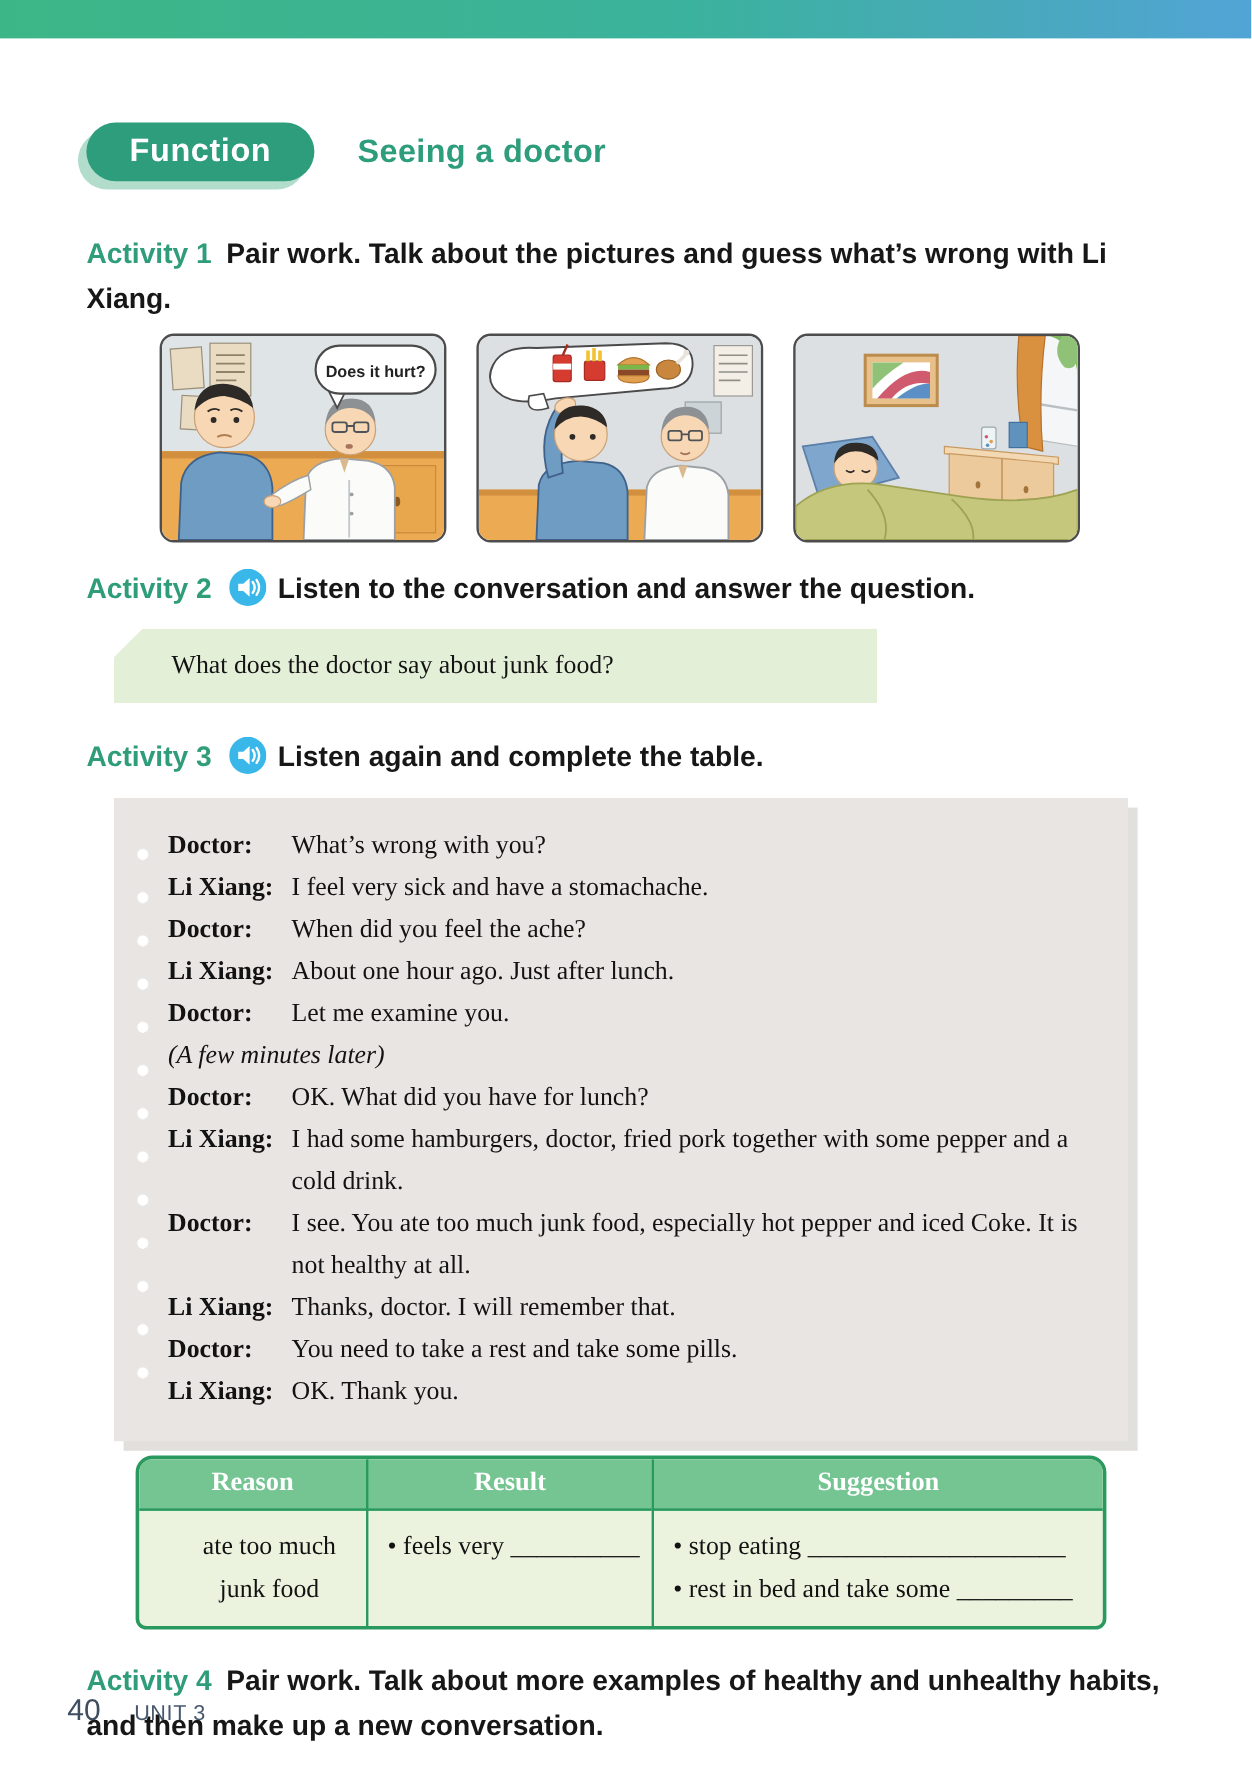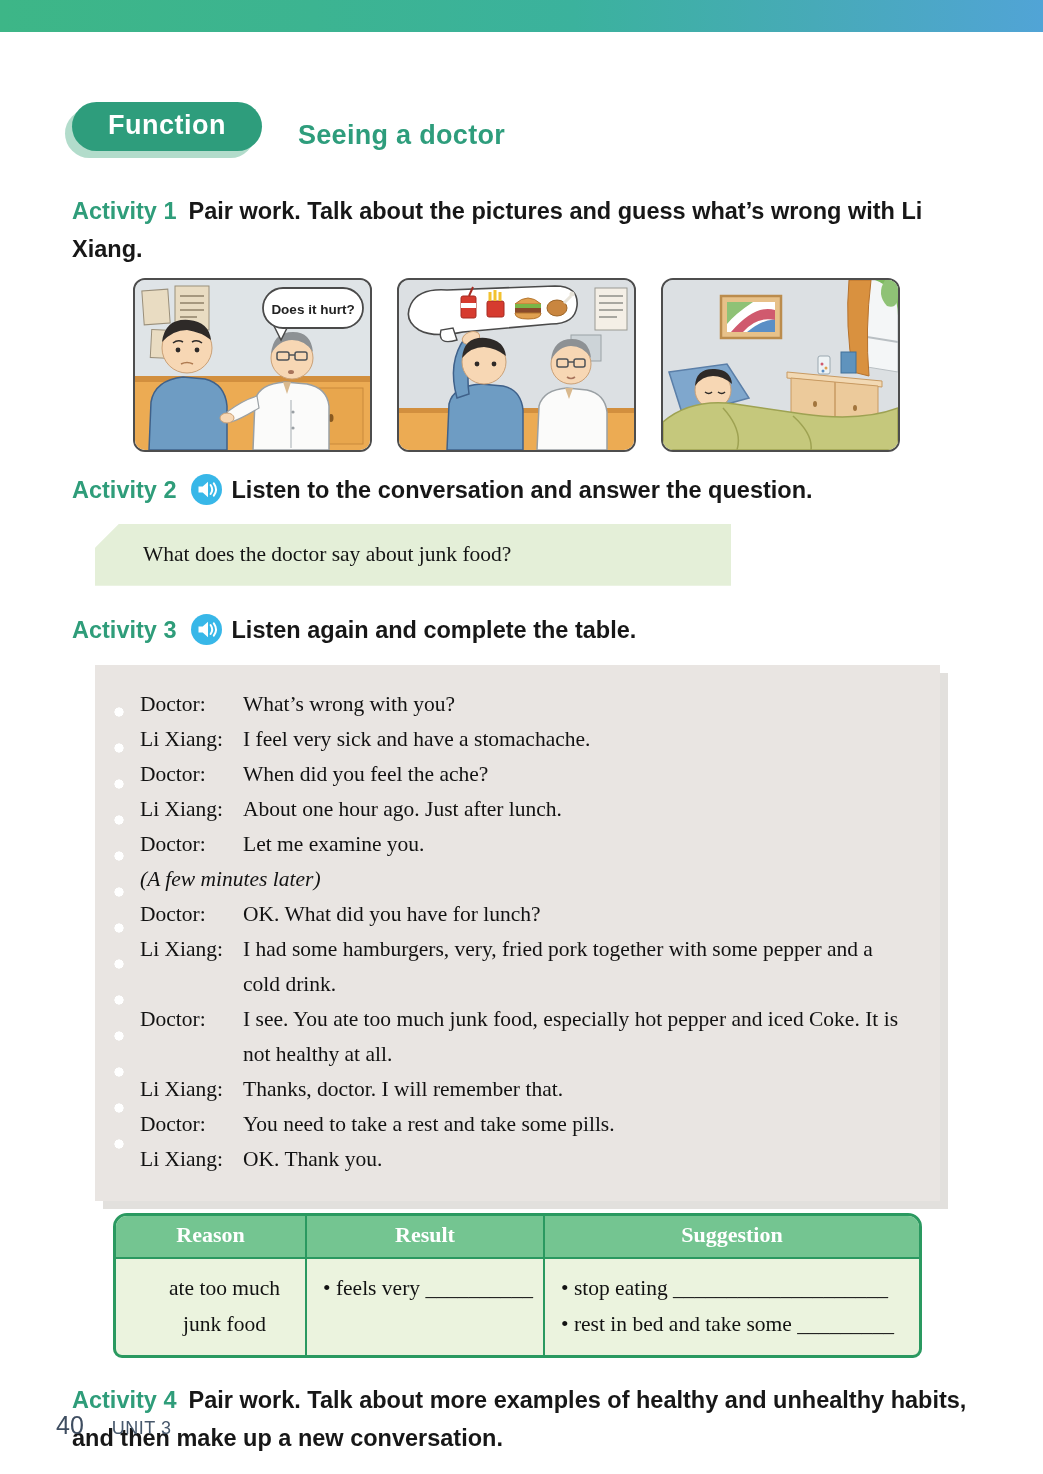--- a/index.html
+++ b/index.html
@@ -1,21 +1,21 @@
 <!DOCTYPE html>
 <html><head>
 <meta charset="utf-8">
 <style>
   html,body{margin:0;padding:0;background:#fff;}
   .page{position:relative;width:1043px;height:1474px;background:#ffffff;overflow:hidden;
         font-family:"Liberation Sans",sans-serif;color:#1c1c1c;}
   .topbar{height:32px;background:linear-gradient(90deg,#3db687 0%,#3cb491 30%,#3bb29d 55%,#47aab8 78%,#51a4d6 100%);}
 
   
-  .header{margin:70px 0 0 72px;display:flex;align-items:flex-end;gap:36px;}
+  .header{margin:70px 0 0 72px;display:flex;align-items:center;gap:36px;}
   .fn-pill{background:#2e9d7c;color:#fff;font-size:27px;font-weight:bold;letter-spacing:.5px;
            padding:8px 36px 10px;border-radius:27px;box-shadow:-7px 7px 0 #b2dccb;}
   .fn-title{color:#2e9d7c;font-size:27px;font-weight:bold;letter-spacing:.3px;}
 
   
   .activity{margin:0 72px;font-size:23.5px;font-weight:bold;color:#171717;line-height:1.6;}
   .act-label{color:#2f9d7a;margin-right:12px;}
   .a1{margin-top:42px;max-width:880px;}
   .a2{margin-top:20px;}
   .a3{margin-top:26px;}
@@ -34,21 +34,21 @@
         font-family:"Liberation Serif",serif;font-size:21.5px;color:#141414;}
 
   
   .dlg{position:relative;margin:16px 0 0 95px;width:845px;background:#e9e5e2;
        padding:22px 28px 24px 148px;box-sizing:border-box;box-shadow:8px 8px 0 rgba(203,198,193,.55);}
   .dlg::before{content:"";position:absolute;left:19px;top:42px;bottom:34px;width:10px;
        background-image:radial-gradient(circle at 5px 5px,#ffffff 4.4px,rgba(255,255,255,0) 4.8px);
        background-size:10px 36px;background-repeat:repeat-y;}
   .dlg-row{display:grid;grid-template-columns:103px 1fr;
        font-family:"Liberation Serif",serif;font-size:21.5px;line-height:35px;color:#121212;}
-  .dlg-speaker{font-weight:normal;white-space:nowrap;}
+  .dlg-speaker{font-weight:bold;white-space:nowrap;}
   .dlg-stage{grid-column:1/-1;font-style:italic;}
   .dlg{padding-left:45px;}
 
   
   .tbl-wrap{margin:12px 0 0 113px;width:809px;border:3px solid #2a9960;
             border-radius:14px 14px 9px 9px;overflow:hidden;background:#ebf3de;box-sizing:border-box;}
   .tbl{display:grid;grid-template-columns:189px 238px 1fr;}
   .cell{box-sizing:border-box;}
   .cell:nth-child(3n+2),.cell:nth-child(3n){border-left:2.5px solid #2a9960;}
   .th{background:#74c591;color:#fff;font-family:"Liberation Serif",serif;font-weight:bold;
@@ -262,21 +262,21 @@
     </div>
     <div class="dlg-row">
       <span class="dlg-stage">(A few minutes later)</span>
     </div>
     <div class="dlg-row">
       <span class="dlg-speaker">Doctor:</span>
       <span class="dlg-text">OK. What did you have for lunch?</span>
     </div>
     <div class="dlg-row">
       <span class="dlg-speaker">Li Xiang:</span>
-      <span class="dlg-text">I had some hamburgers, very, fried pork together with some pepper and a cold drink.</span>
+      <span class="dlg-text">I had some hamburgers, doctor, fried pork together with some pepper and a cold drink.</span>
     </div>
     <div class="dlg-row">
       <span class="dlg-speaker">Doctor:</span>
       <span class="dlg-text">I see. You ate too much junk food, especially hot pepper and iced Coke. It is not healthy at all.</span>
     </div>
     <div class="dlg-row">
       <span class="dlg-speaker">Li Xiang:</span>
       <span class="dlg-text">Thanks, doctor. I will remember that.</span>
     </div>
     <div class="dlg-row">

